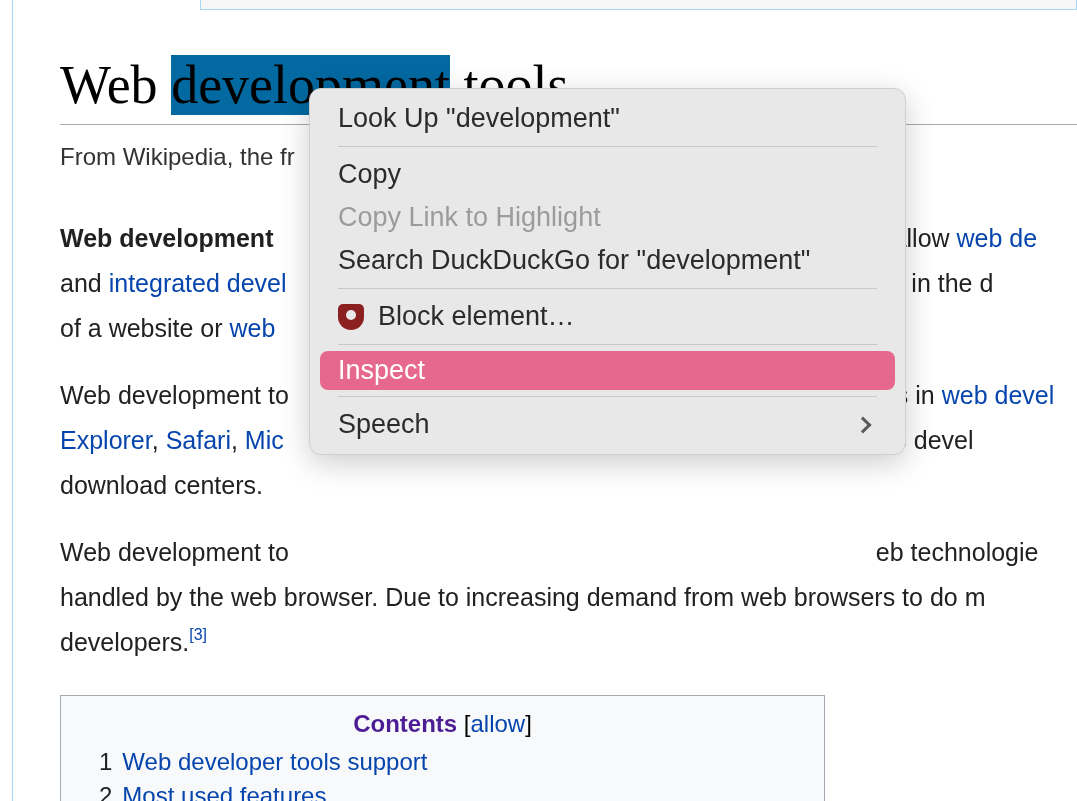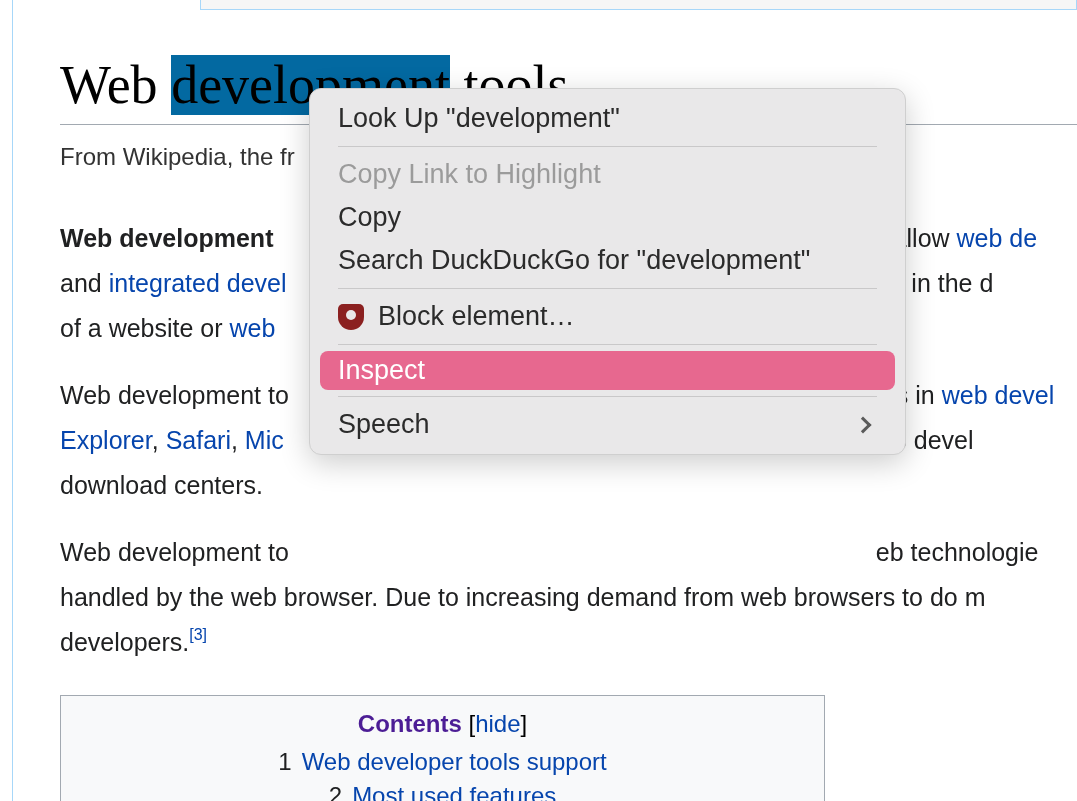--- a/index.html
+++ b/index.html
@@ -103,23 +103,22 @@
       color: #4c1d95;
     }
     .toc-toggle {
       color: #0645ad;
     }
     .toc-list {
       list-style: none;
       text-align: left;
     }
     .toc-item {
-      margin: 6px 0;
+      margin: 6px 18px;
       color: #202122;
-      text-align: center;
     }
     .toc-num {
       color: #202122;
       margin-right: 10px;
     }
     .toc-link {
       color: #0645ad;
     }
     .context-menu {
       position: absolute;
@@ -217,38 +216,38 @@
   <p class="para">
     <span>Web development to</span>
     <span style="display:inline-block;width:580px;"></span><span>eb technologie</span><br>
     <span>handled by the web browser. Due to increasing demand from web browsers to do m</span><br>
     <span>developers.</span><a class="ref">[3]</a>
   </p>
 
   <div class="toc">
     <div class="toc-header">
       <span class="toc-title">Contents</span>
-      <span> [</span><a class="toc-toggle">hide</a><span>]</span>
+      <span> [</span><a class="toc-toggle">allow</a><span>]</span>
     </div>
     <ul class="toc-list">
       <li class="toc-item">
         <span class="toc-num">1</span><a class="toc-link">Web developer tools support</a>
       </li>
       <li class="toc-item">
         <span class="toc-num">2</span><a class="toc-link">Most used features</a>
       </li>
     </ul>
   </div>
 </div>
 
 <div class="context-menu">
   <div class="menu-item">Look Up "development"</div>
   <div class="menu-sep"></div>
+  <div class="menu-item">Copy</div>
   <div class="menu-item disabled">Copy Link to Highlight</div>
-  <div class="menu-item">Copy</div>
   <div class="menu-item">Search DuckDuckGo for "development"</div>
   <div class="menu-sep"></div>
   <div class="menu-item">
     <span class="menu-icon-ublock"></span>
     <span>Block element…</span>
   </div>
   <div class="menu-sep"></div>
   <div class="menu-item hovered">Inspect</div>
   <div class="menu-sep"></div>
   <div class="menu-item">

